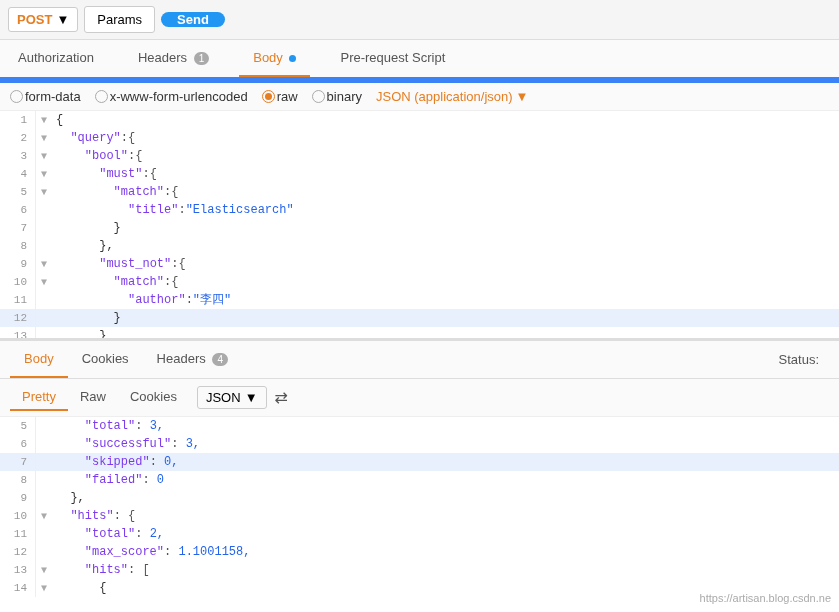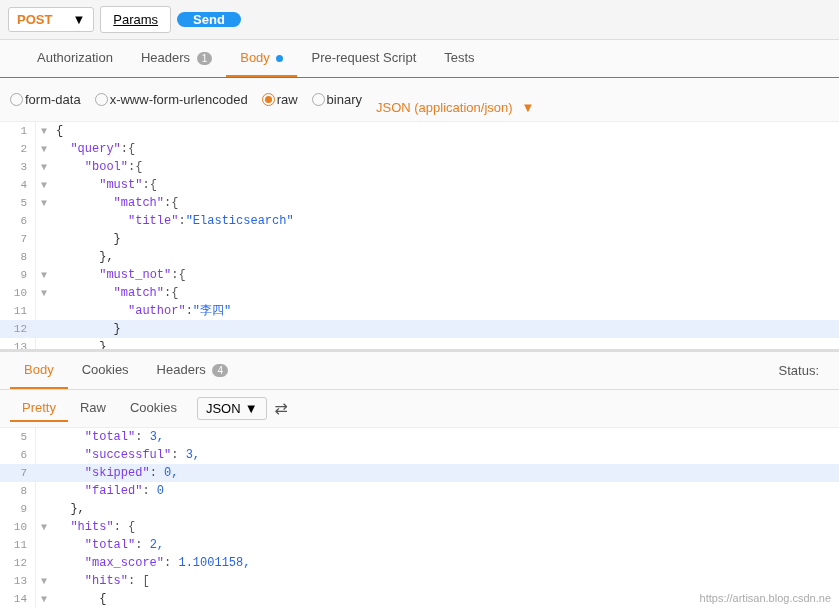--- a/index.html
+++ b/index.html
@@ -17,60 +17,59 @@
     .method-select {
       display: flex;
       align-items: center;
       background: #fff;
       border: 1px solid #ccc;
       border-radius: 3px;
       padding: 4px 8px;
       cursor: pointer;
       font-size: 13px;
       font-weight: bold;
-      gap: 20px;
+      gap: 4px;
       min-width: 70px;
     }
     .method-text { color: #e67e22; font-weight: bold; }
     .url-input {
       flex: 1;
       border: 1px solid #ccc;
       border-radius: 3px;
       padding: 5px 10px;
       font-size: 13px;
       outline: none;
     }
     .params-btn {
       background: #fff;
       border: 1px solid #ccc;
       border-radius: 3px;
       padding: 5px 12px;
       cursor: pointer;
       font-size: 13px;
-      text-decoration: underline;
     }
     .send-btn {
       background: #2196F3;
       color: #fff;
       border: none;
       border-radius: 9px;
       padding: 0 16px;
       cursor: pointer;
       font-size: 13px;
       font-weight: bold;
     }
 
     
     .tab-nav {
       display: flex;
       align-items: center;
-      padding: 0 23px;
+      padding: 0 4px;
       background: #fafafa;
-      border-bottom: 1px solid #3b82f6;
-      gap: 0;
+      border-bottom: 6px solid #3b82f6;
+      gap: 16px;
     }
     .tab-item {
       padding: 10px 14px;
       cursor: pointer;
       font-size: 13px;
       color: #555;
       border-bottom: 2px solid transparent;
       position: relative;
     }
     .tab-item.active {
@@ -130,22 +129,21 @@
       height: 7px;
       border-radius: 50%;
       background: #e67e22;
     }
     .json-select {
       display: flex;
       align-items: center;
       color: #e67e22;
       font-size: 13px;
       cursor: pointer;
-      gap: 9px;
-      margin-top: 16px;
+      gap: 3px;
     }
 
     
     .code-editor {
       background: #fff;
       border-bottom: 3px solid #ddd;
       font-family: 'Courier New', monospace;
       font-size: 12px;
       line-height: 1.5;
       overflow-y: auto;
@@ -275,23 +273,20 @@
   <div class="tab-item">
     <span>Headers</span>
     <span class="tab-badge">1</span>
   </div>
   <div class="tab-item active">
     <span>Body</span>
     <span class="tab-dot"></span>
   </div>
   <div class="tab-item">
     <span>Pre-request Script</span>
-  </div>
-  <div class="tab-item">
-    <span>Tests</span>
   </div>
 </div>
 
 <div class="body-options">
   <label class="radio-option">
     <div class="radio-circle"></div>
     <span>form-data</span>
   </label>
   <label class="radio-option">
     <div class="radio-circle"></div>

